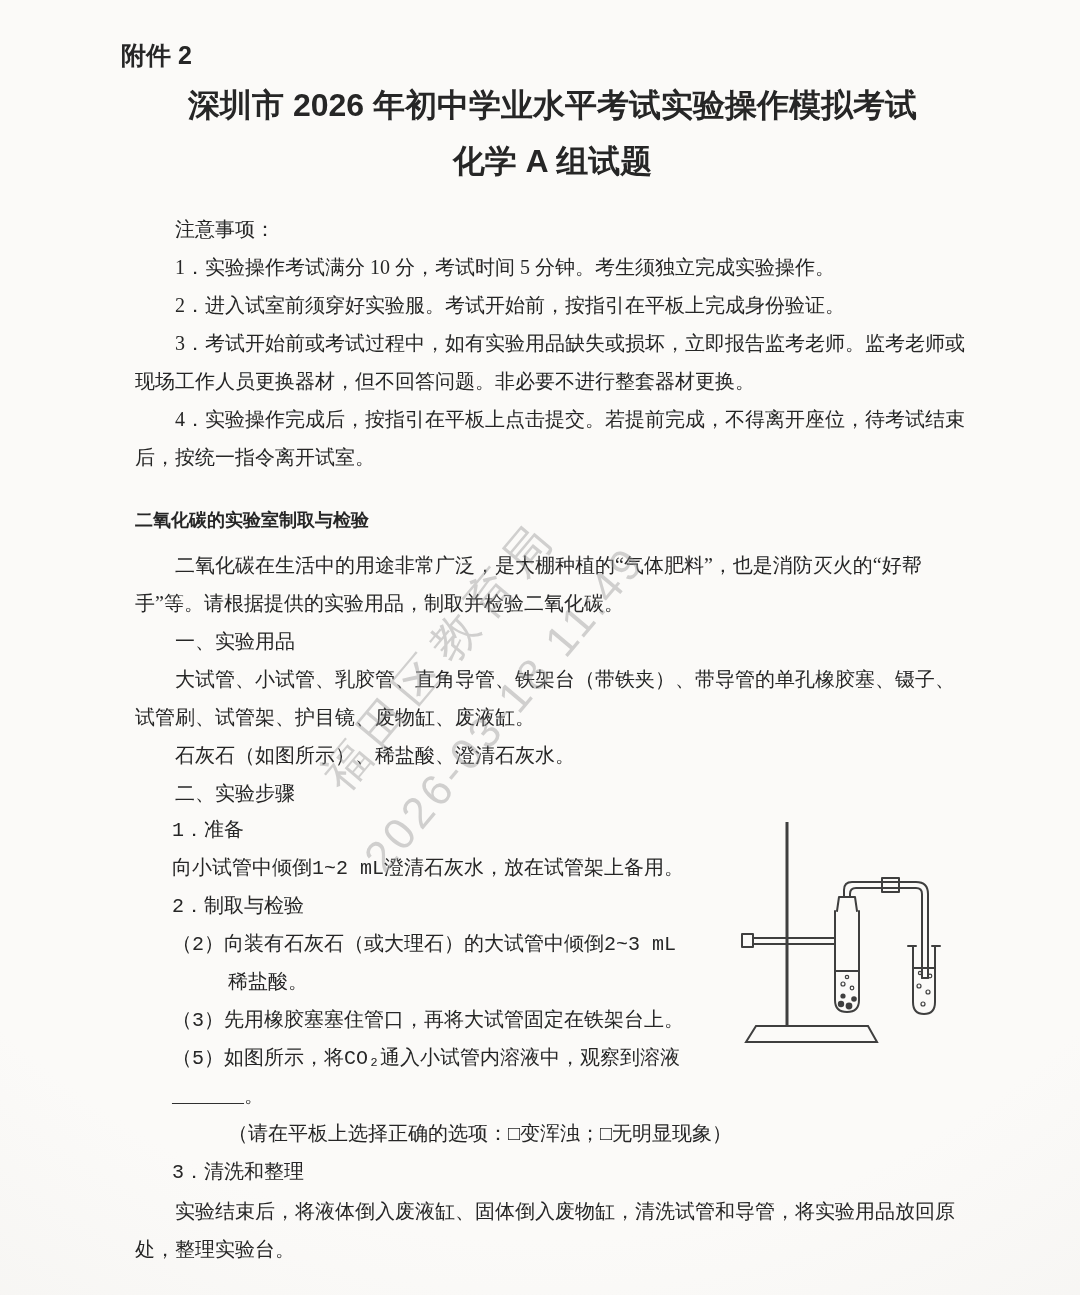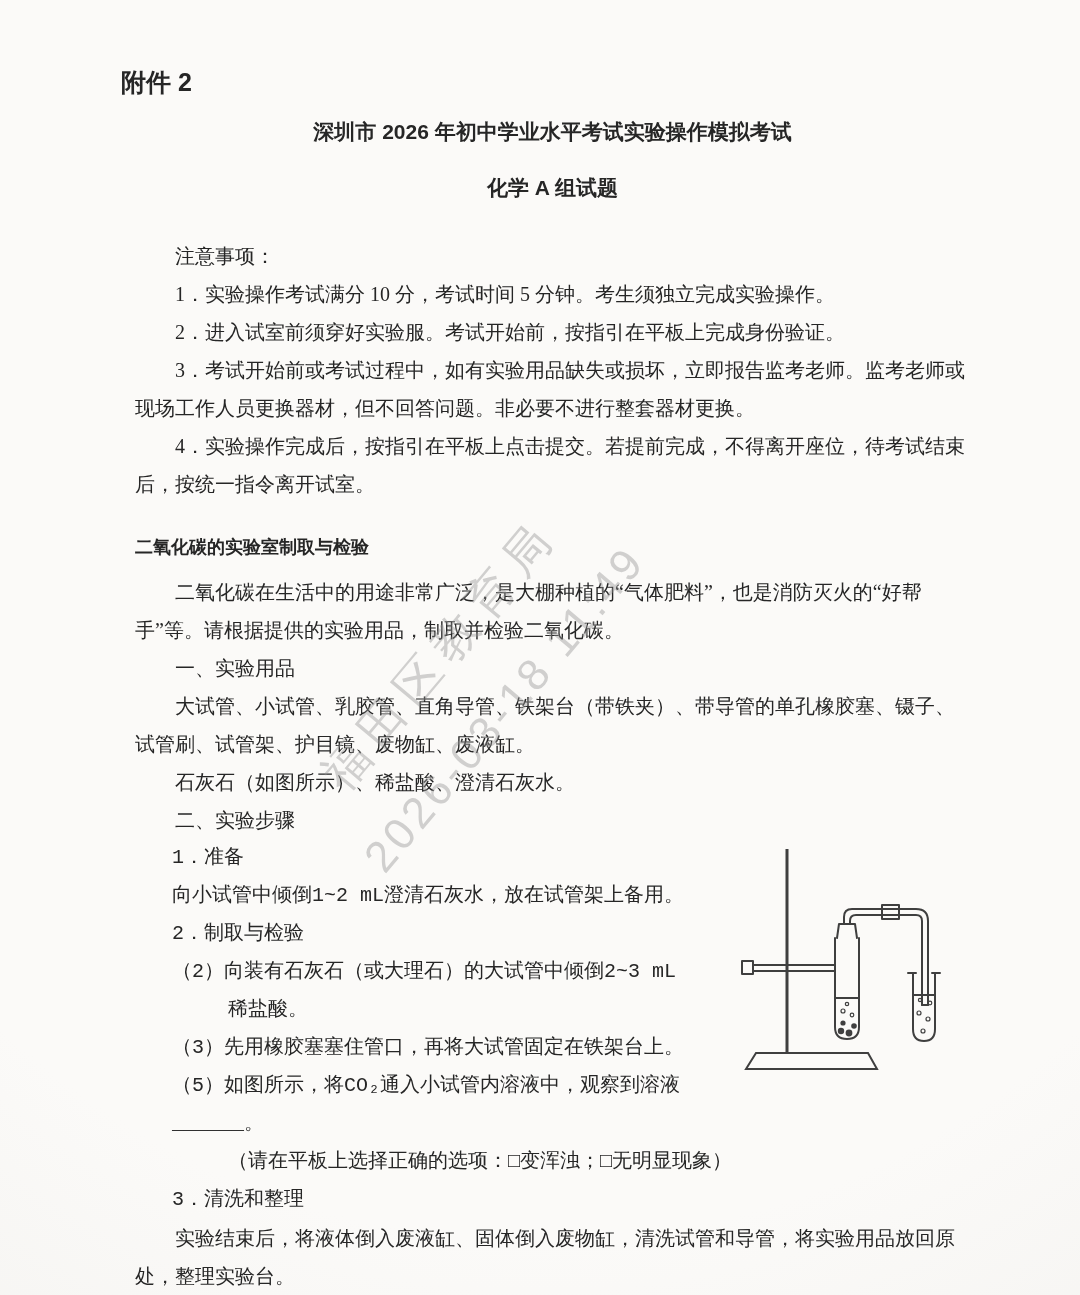--- a/index.html
+++ b/index.html
@@ -6,36 +6,35 @@
   .page {
     position:relative;
     width:1080px; height:1295px;
     margin:0 auto;
     overflow:hidden;
     background: radial-gradient(130% 105% at 50% 38%, #fbfaf8 55%, #efeeeb 100%);
   }
   .content {
     position:relative;
     z-index:1;
-    padding:28px 110px 0 135px;
+    padding:37px 110px 0 135px;
     font-family:"Liberation Serif","DejaVu Serif",serif;
     font-size:20px;
     color:#262626;
-    margin-top:36px;
   }
   .hei { font-family:"Liberation Sans","DejaVu Sans",sans-serif; }
   .bold { font-weight:normal; }
   .p { margin:0; line-height:38px; text-indent:2em; }
   .attachment {
     font-size:25px; font-weight:bold;
     margin:2px 0 10px -14px;
     text-indent:0;
   }
   .title1, .title2 {
-    text-align:center; font-size:21px; font-weight:bold;
+    text-align:center; font-size:32px; font-weight:bold;
     line-height:46px; text-indent:0;
   }
   .title2 { margin-top:10px;text-align:center; }
   .notices { margin-top:26px; }
   .exp-title {
     text-align:left; font-size:18px; font-weight:bold;
     margin:32px 0 14px; text-indent:0;
   }
   .step { margin:0 0 0 37px; line-height:38px; text-indent:0;font-family:Liberation Mono, monospace; }
   .step-cont { margin-left:93px; }

